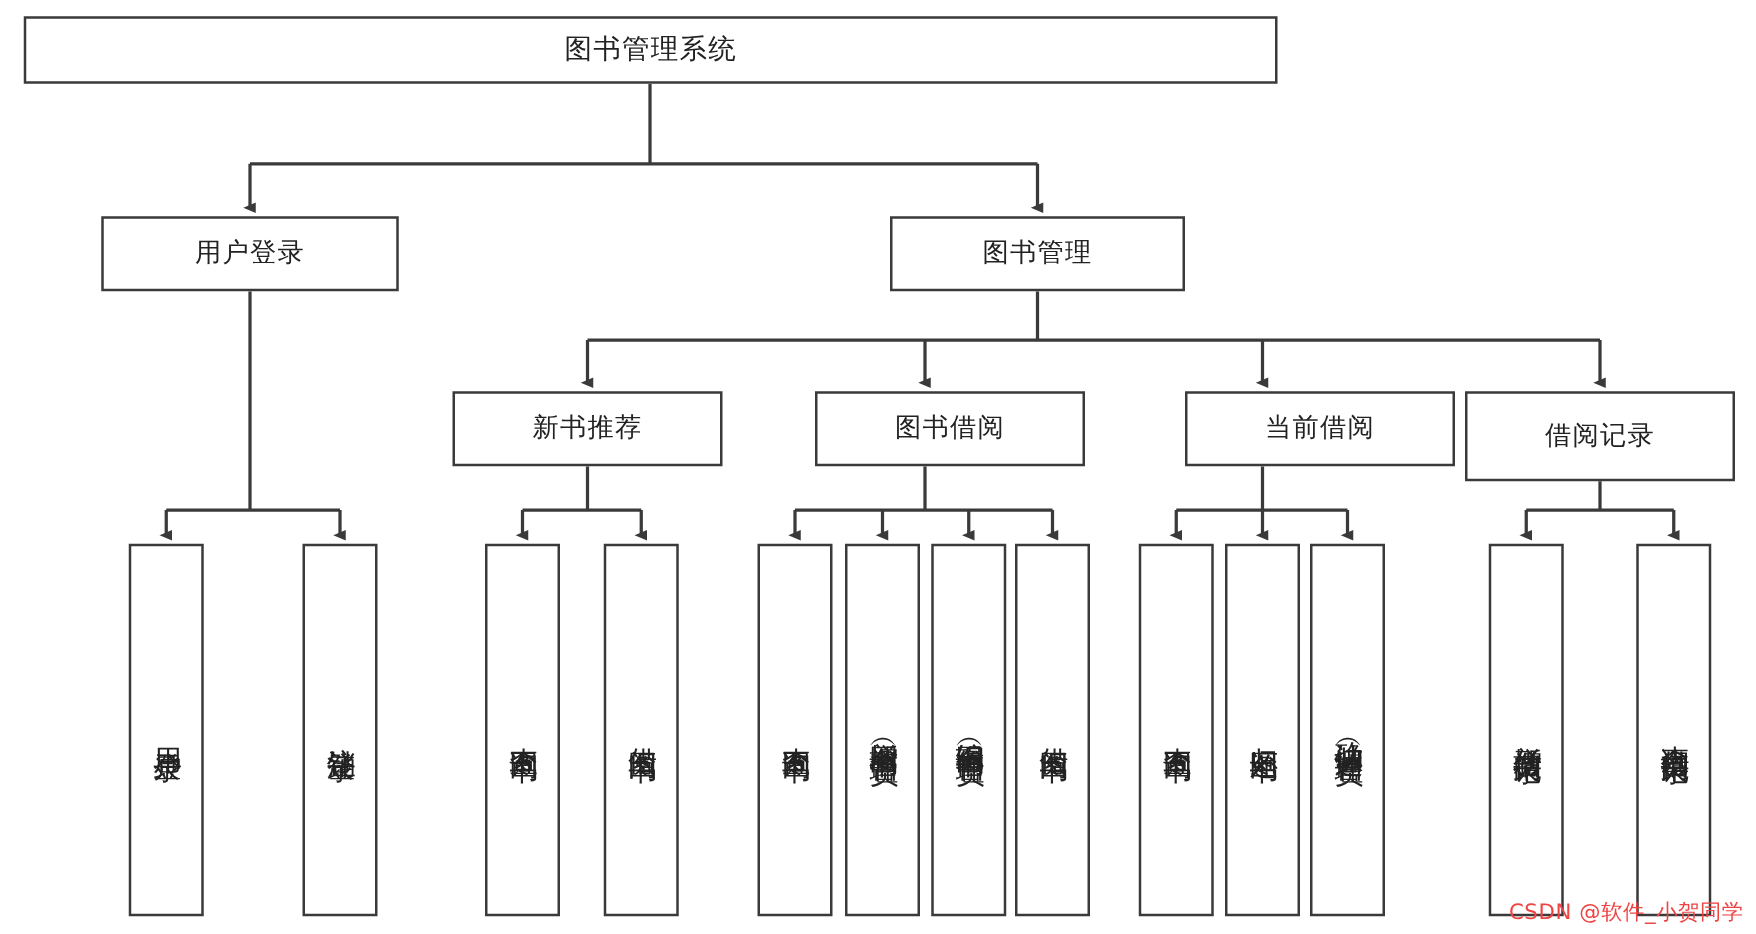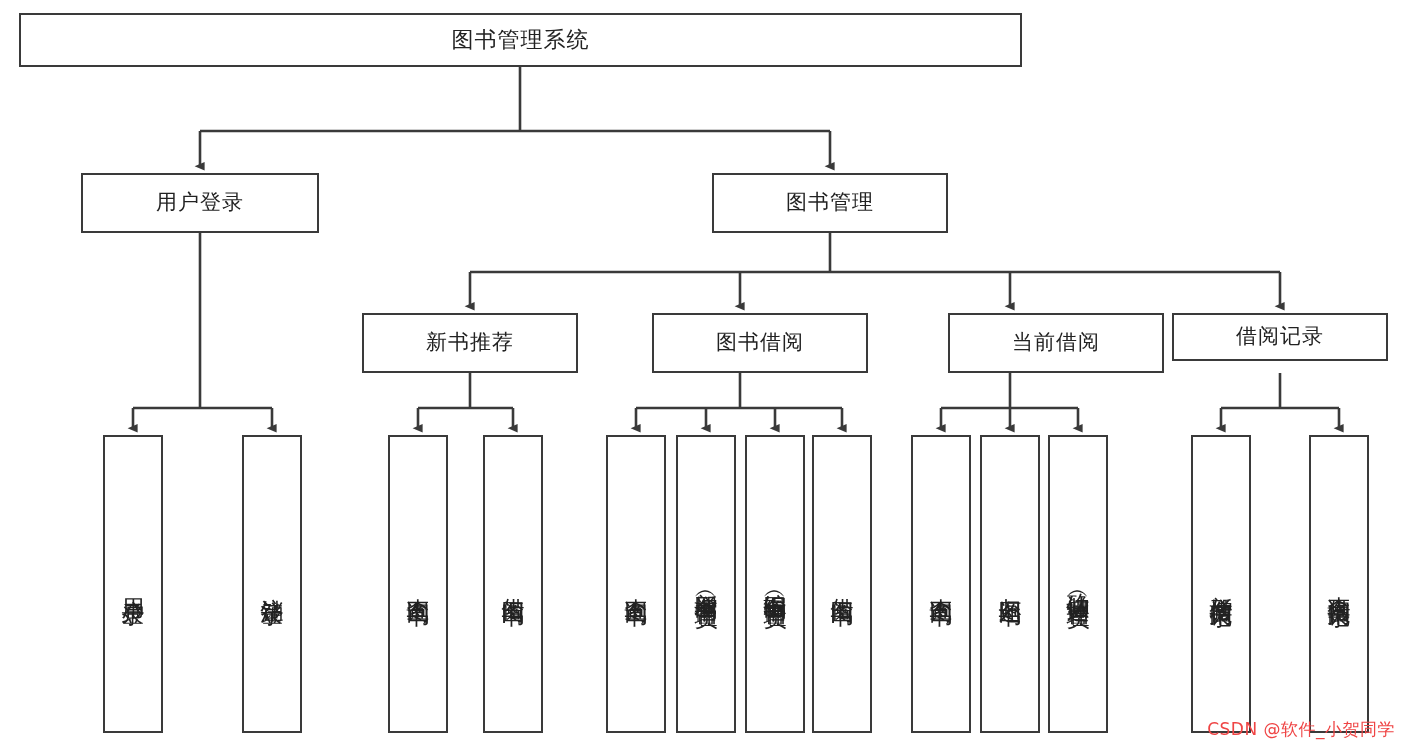--- a/index.html
+++ b/index.html
@@ -113,21 +113,21 @@
   </div>
 
   <div class="node h" style="left:632px;top:313px;width:216px;height:60px;margin-left:20px;">
     <span>图书借阅</span>
   </div>
 
   <div class="node h" style="left:902px;top:313px;width:216px;height:60px;margin-left:46px;">
     <span>当前借阅</span>
   </div>
 
-  <div class="node h" style="left:1172px;top:313px;width:216px;height:48px;">
+  <div class="node h" style="left:1172px;top:313px;width:216px;height:72px;">
     <span>借阅记录</span>
   </div>
 
   <div class="node v" style="left:103px;top:435px;width:60px;height:298px;">
     <span class="vtext">用户登录</span>
   </div>
 
   <div class="node v" style="left:242px;top:435px;width:60px;height:298px;">
     <span class="vtext">注销登录</span>
   </div>

